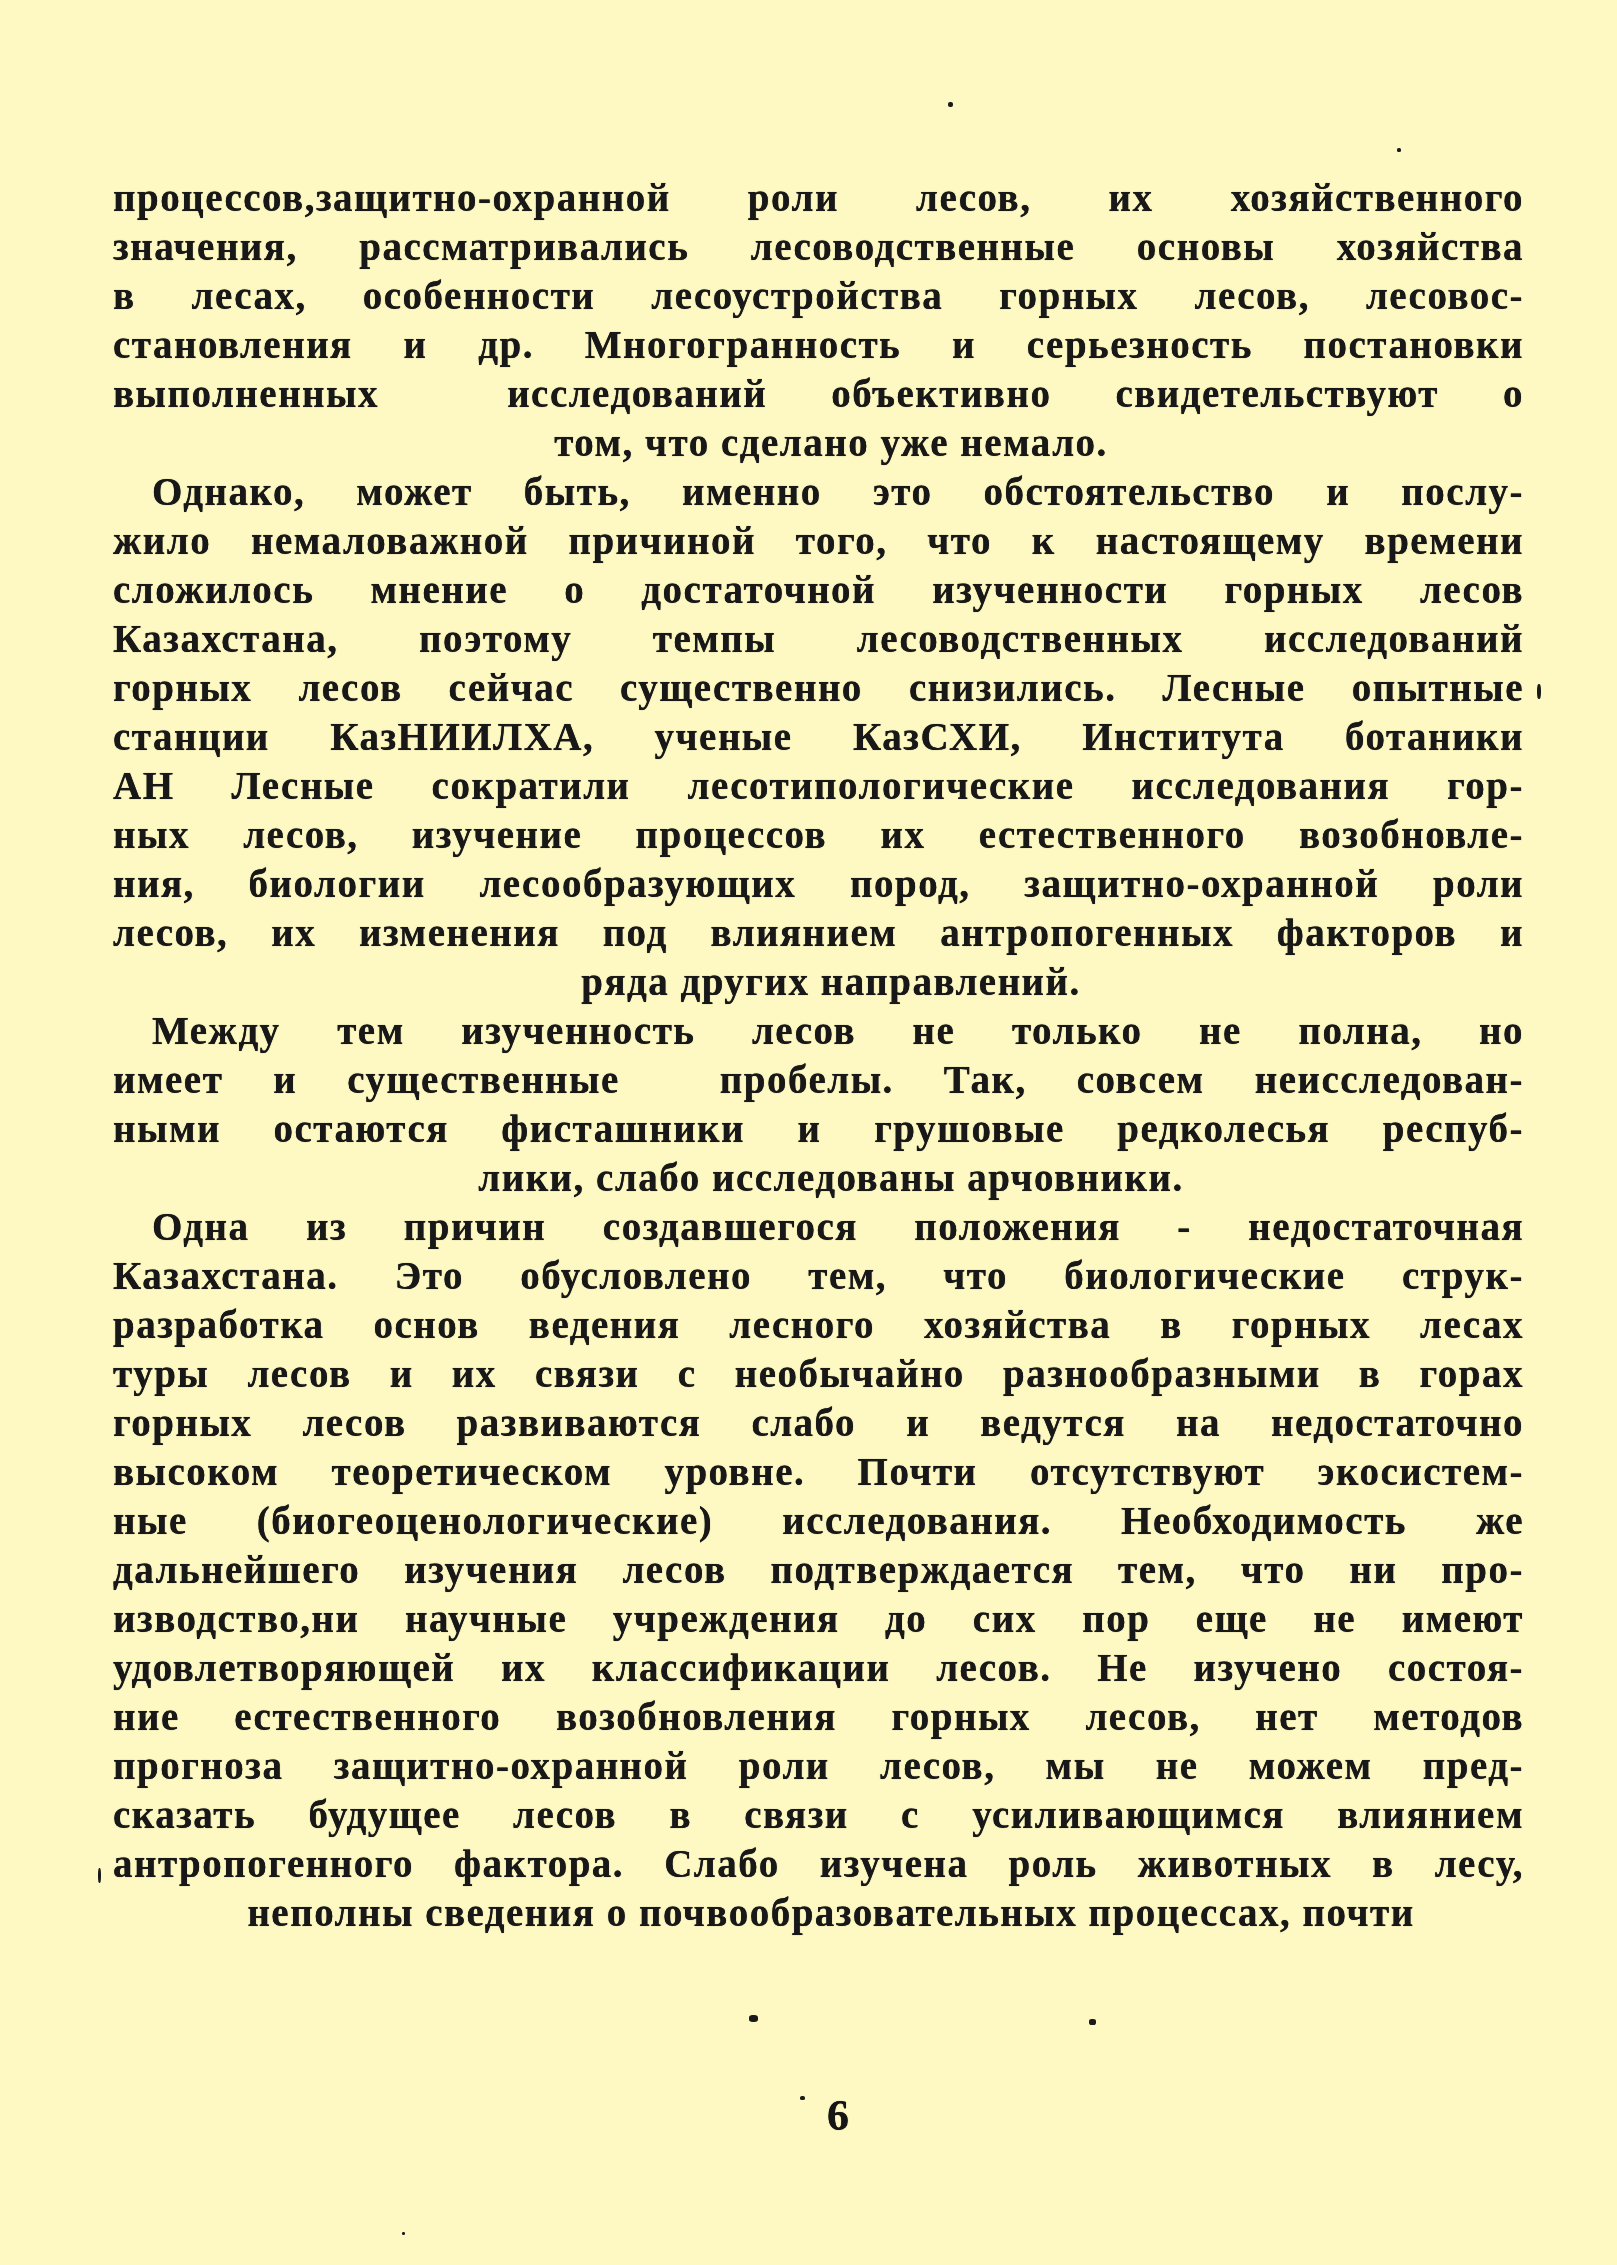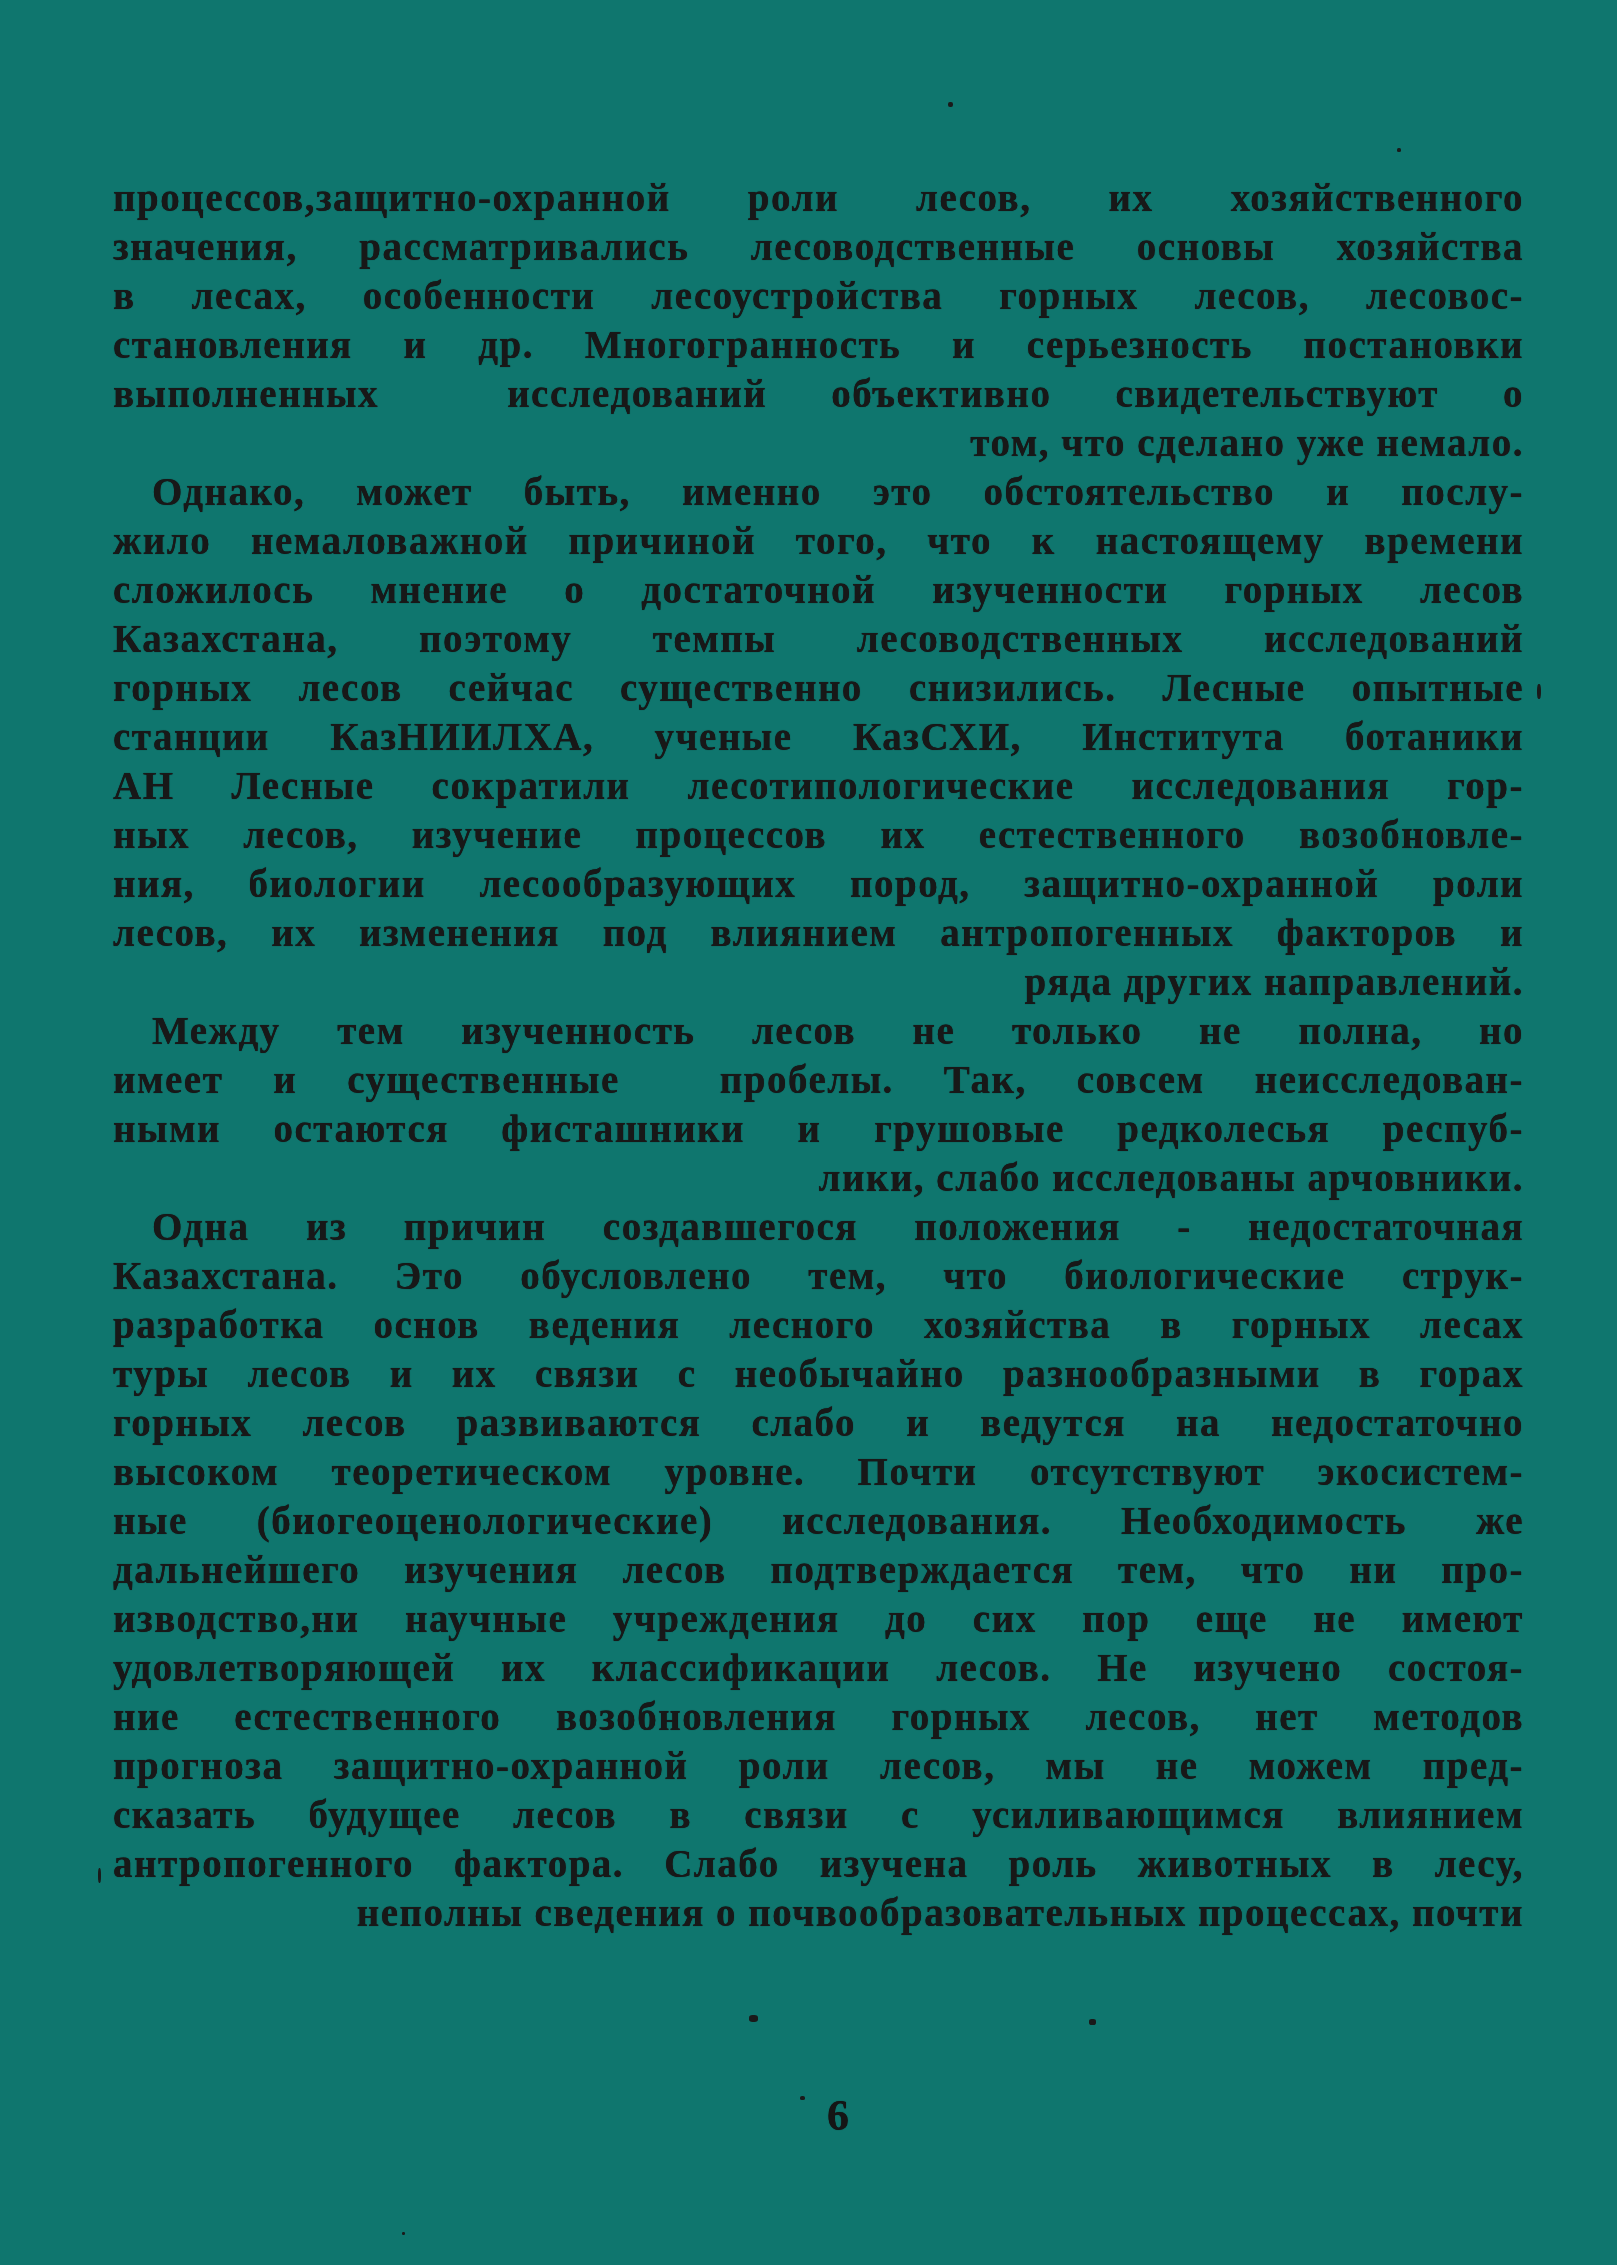--- a/index.html
+++ b/index.html
@@ -1,40 +1,40 @@
 <!DOCTYPE html>
 <html><head>
 <meta charset="utf-8">
 <style>
   html,body{margin:0;padding:0;background:#e8e8e8;}
   .page{
     position:relative;
     width:1617px;height:2266px;
-    background:#0f766e;
+    background:#fef9c3;
     overflow:hidden;
     font-family:"Liberation Serif", serif;
   }
   .text-block{
     position:absolute;
     left:113px;top:173px;width:1411px;
   }
   .paragraph{margin:0;padding:0;}
   .line{
     font-weight:700;
     font-size:39px;
     line-height:49px;
     letter-spacing:1.5px;
     color:#181818;
     text-align:justify;
     text-align-last:justify;
     white-space:pre-wrap;
     text-shadow:0 0 0.7px #111;
   }
   .line.short{
-    text-align:right;
+    text-align:center;
     text-align-last:auto;
     margin-left:25px;
   }
   .line.indent{text-indent:39px;}
   .page-number{
     position:absolute;
     left:794px;top:2090px;width:89px;
     text-align:center;
     font-size:44px;font-weight:700;
     color:#151515;letter-spacing:1px;

